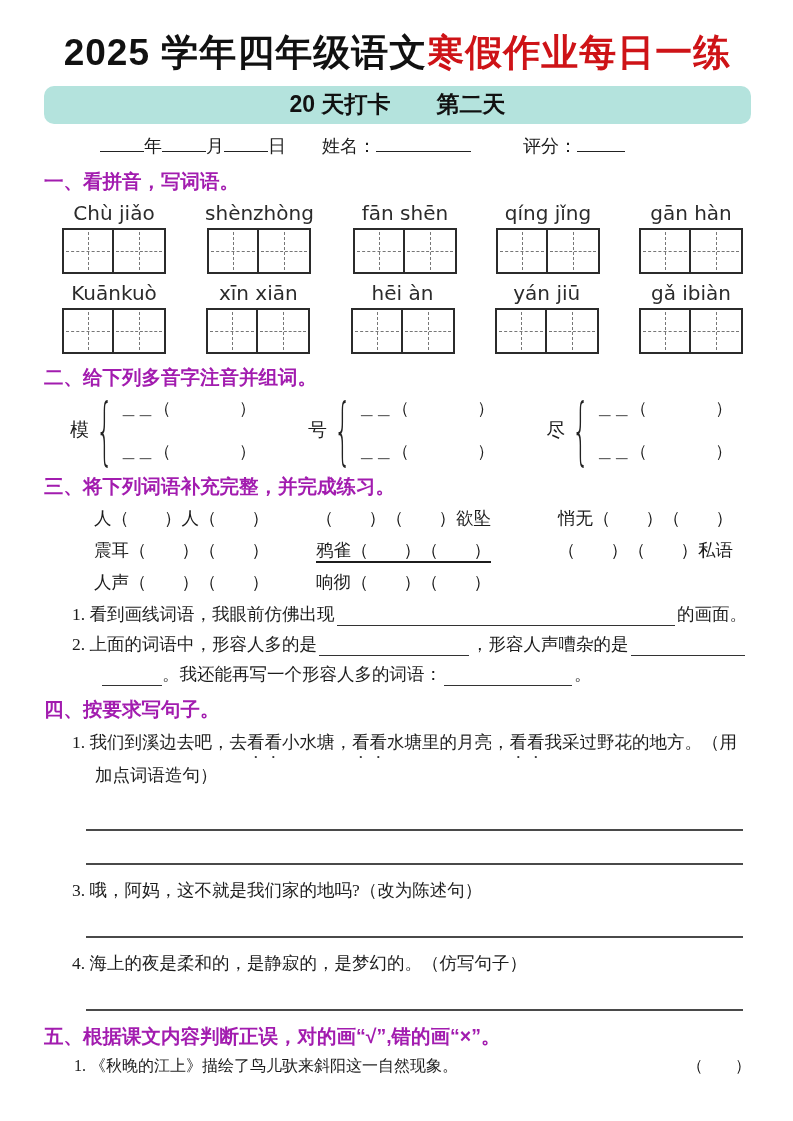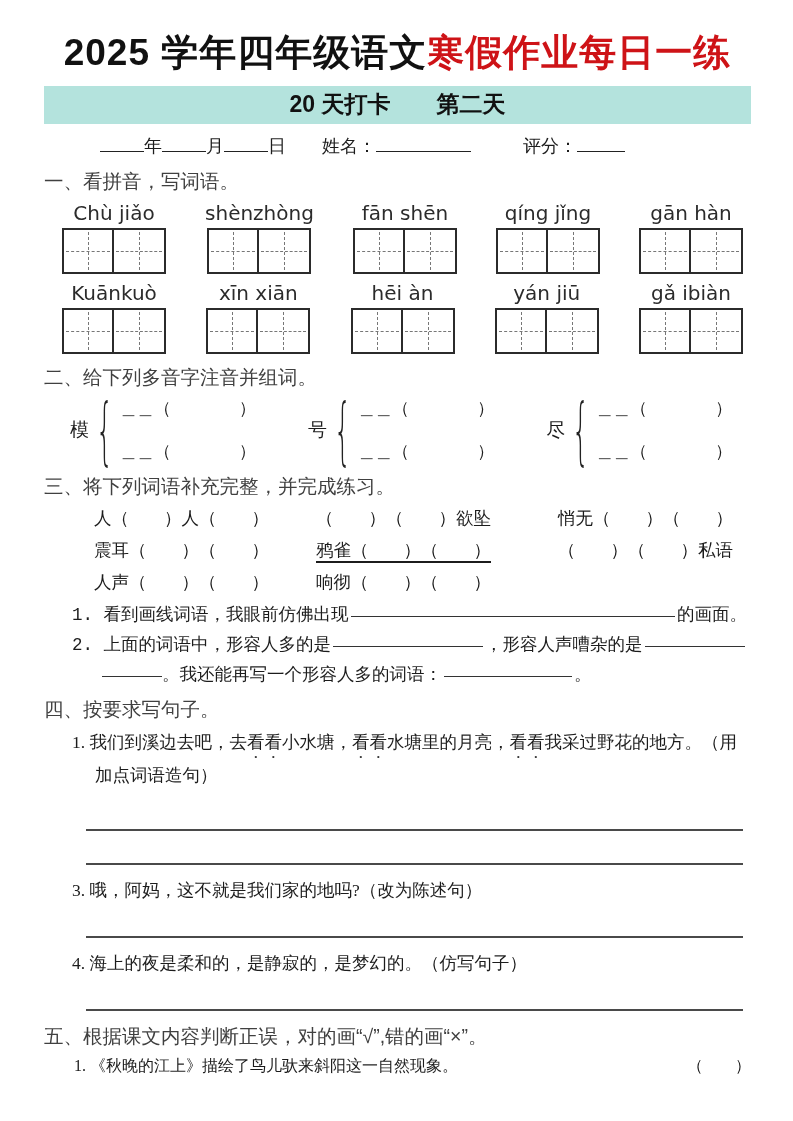--- a/index.html
+++ b/index.html
@@ -13,31 +13,31 @@
   
   .title{
     margin:4px 0 8px;text-align:center;white-space:nowrap;
     font-family:"Liberation Sans", sans-serif;font-weight:900;
     font-size:37px;letter-spacing:1px;color:#111;
   }
   .t-red{color:#ce1317;}
   .banner{
     background:#b4e3dd;text-align:center;
     font-family:"Liberation Sans", sans-serif;font-weight:800;
-    font-size:23px;padding:3px 0 4px;margin-bottom:10px;color:#111;
+    font-size:23px;padding:3px 0 4px;margin-bottom:10px;color:#111;border-radius:10px;
   }
   .info{font-size:18px;padding-left:56px;margin-bottom:8px;white-space:nowrap;}
   .blk{display:inline-block;border-bottom:1.6px solid #222;height:14px;vertical-align:baseline;}
   .w44{width:44px}.w95{width:95px}.w48{width:48px}
   .gap36{display:inline-block;width:36px}.gap52{display:inline-block;width:52px}
 
   
   .sec-h{
-    font-family:"Liberation Sans", sans-serif;font-weight:400;
-    font-size:19.5px;margin:10px 0 6px;color:#404040;
+    font-family:"Liberation Sans", sans-serif;font-weight:700;
+    font-size:19.5px;margin:10px 0 6px;color:#a21caf;
   }
 
   
   .prow{display:flex;justify-content:space-between;padding:0 8px 0 18px;margin-bottom:7px;}
   .pgroup{display:flex;flex-direction:column;align-items:center;}
   .pinyin{font-family:"DejaVu Sans", sans-serif;font-size:20px;color:#2b2b2b;margin-bottom:3px;white-space:nowrap;}
   .tzg{display:flex;}
   .cell{width:52px;height:46px;border:2px solid #2b2b2b;box-sizing:border-box;position:relative;background:#fff;}
   .cell + .cell{border-left:none;}
   .cell::before{content:"";position:absolute;top:2px;bottom:2px;left:50%;border-left:1px dashed #777;}
@@ -50,21 +50,21 @@
   .bbrace{
     display:inline-block;font-family:"DejaVu Sans", sans-serif;font-weight:300;
     font-size:30px;transform:scale(0.9,2.45);margin:0 6px;color:#222;
   }
   .blines{display:flex;flex-direction:column;gap:20px;font-size:17px;white-space:nowrap;}
 
   
   .wgrid{padding-left:50px;font-size:17.5px;}
   .wrow{display:grid;grid-template-columns:222px 242px auto;margin-bottom:8px;white-space:nowrap;}
   .uline{text-decoration:underline;text-underline-offset:5px;text-decoration-thickness:1.5px;}
-  .qline{display:flex;align-items:flex-start;font-size:17.5px;padding-left:28px;margin:6px 4px 6px 28px;padding-left:0;font-family:Liberation Mono, monospace;}
+  .qline{display:flex;align-items:flex-end;font-size:17.5px;padding-left:28px;margin:6px 4px 6px 28px;padding-left:0;}
   .qline .fill{flex:1;border-bottom:1.5px solid #333;height:14px;margin:0 2px;}
   .fillw60{width:60px;border-bottom:1.5px solid #333;height:14px;display:inline-block;}
   .fillw135{width:150px;border-bottom:1.5px solid #333;height:14px;display:inline-block;margin:0 2px;}
   .fillw120{width:128px;border-bottom:1.5px solid #333;height:14px;display:inline-block;margin:0 2px;}
 
   
   .q4item{font-size:17.5px;line-height:1.55;padding-left:51px;text-indent:-23px;margin:2px 6px 0 0;}
   .em{
     -webkit-text-emphasis:filled dot #333;-webkit-text-emphasis-position:under left;
     text-emphasis:filled dot #333;text-emphasis-position:under left;

